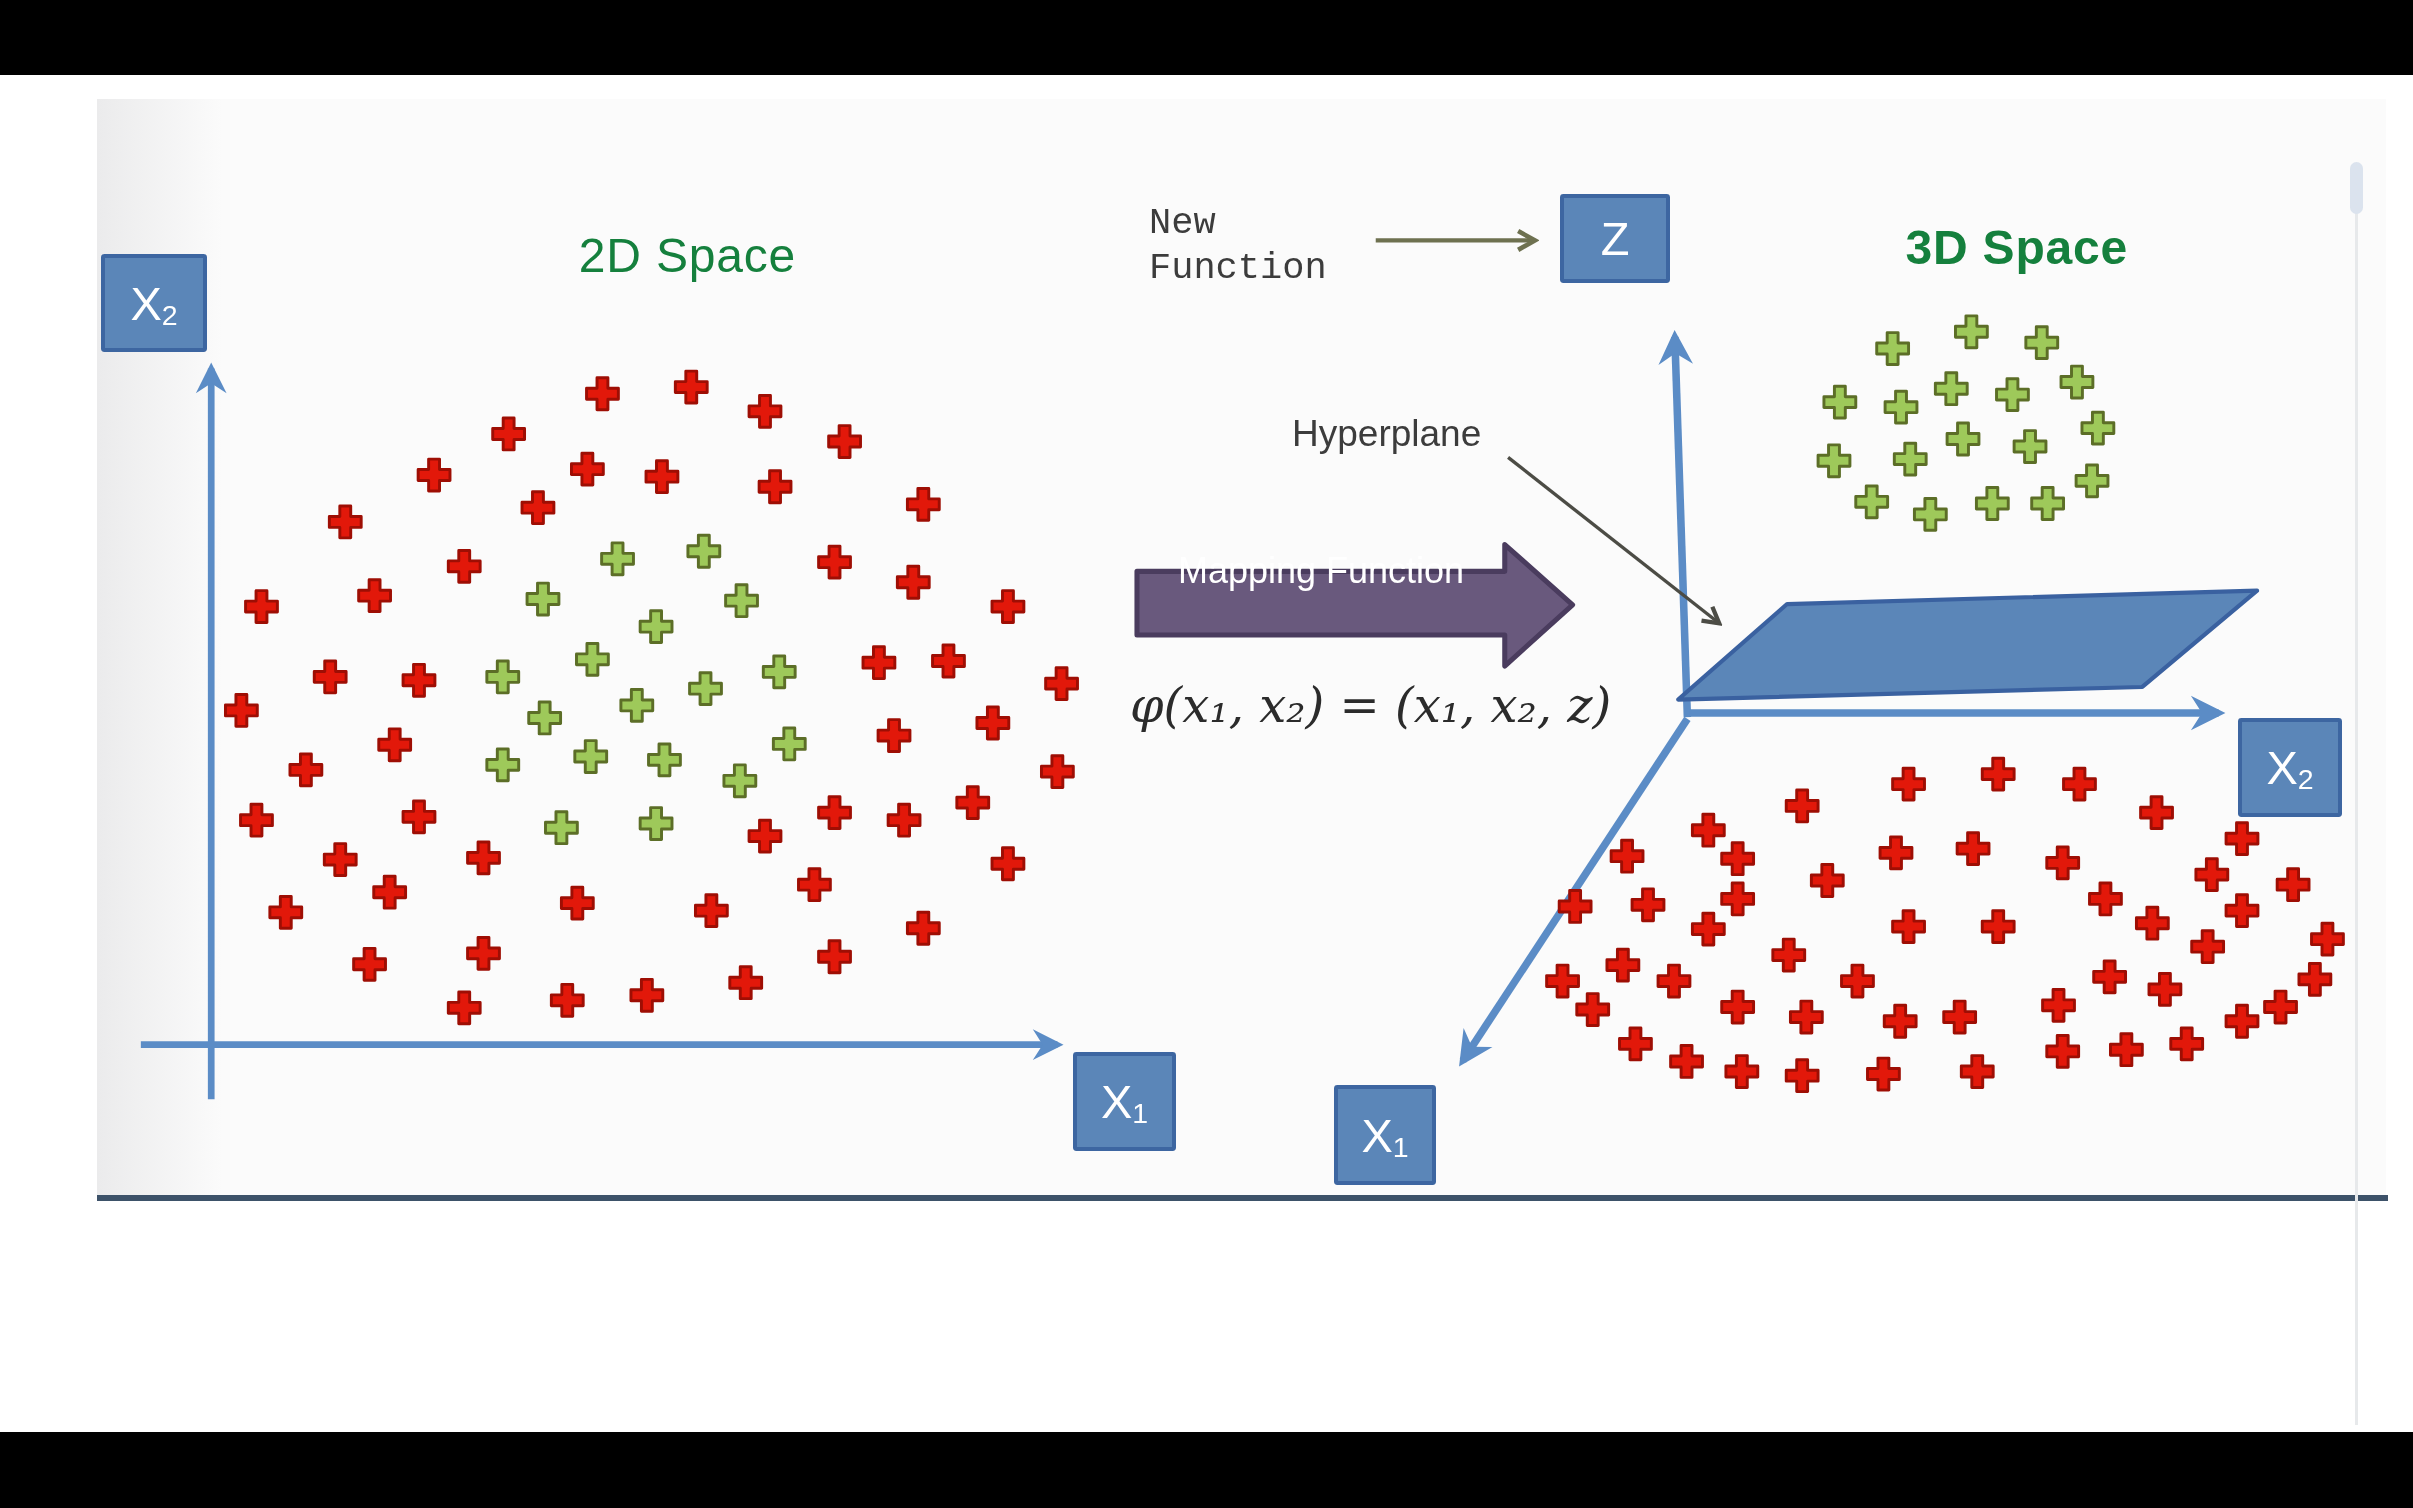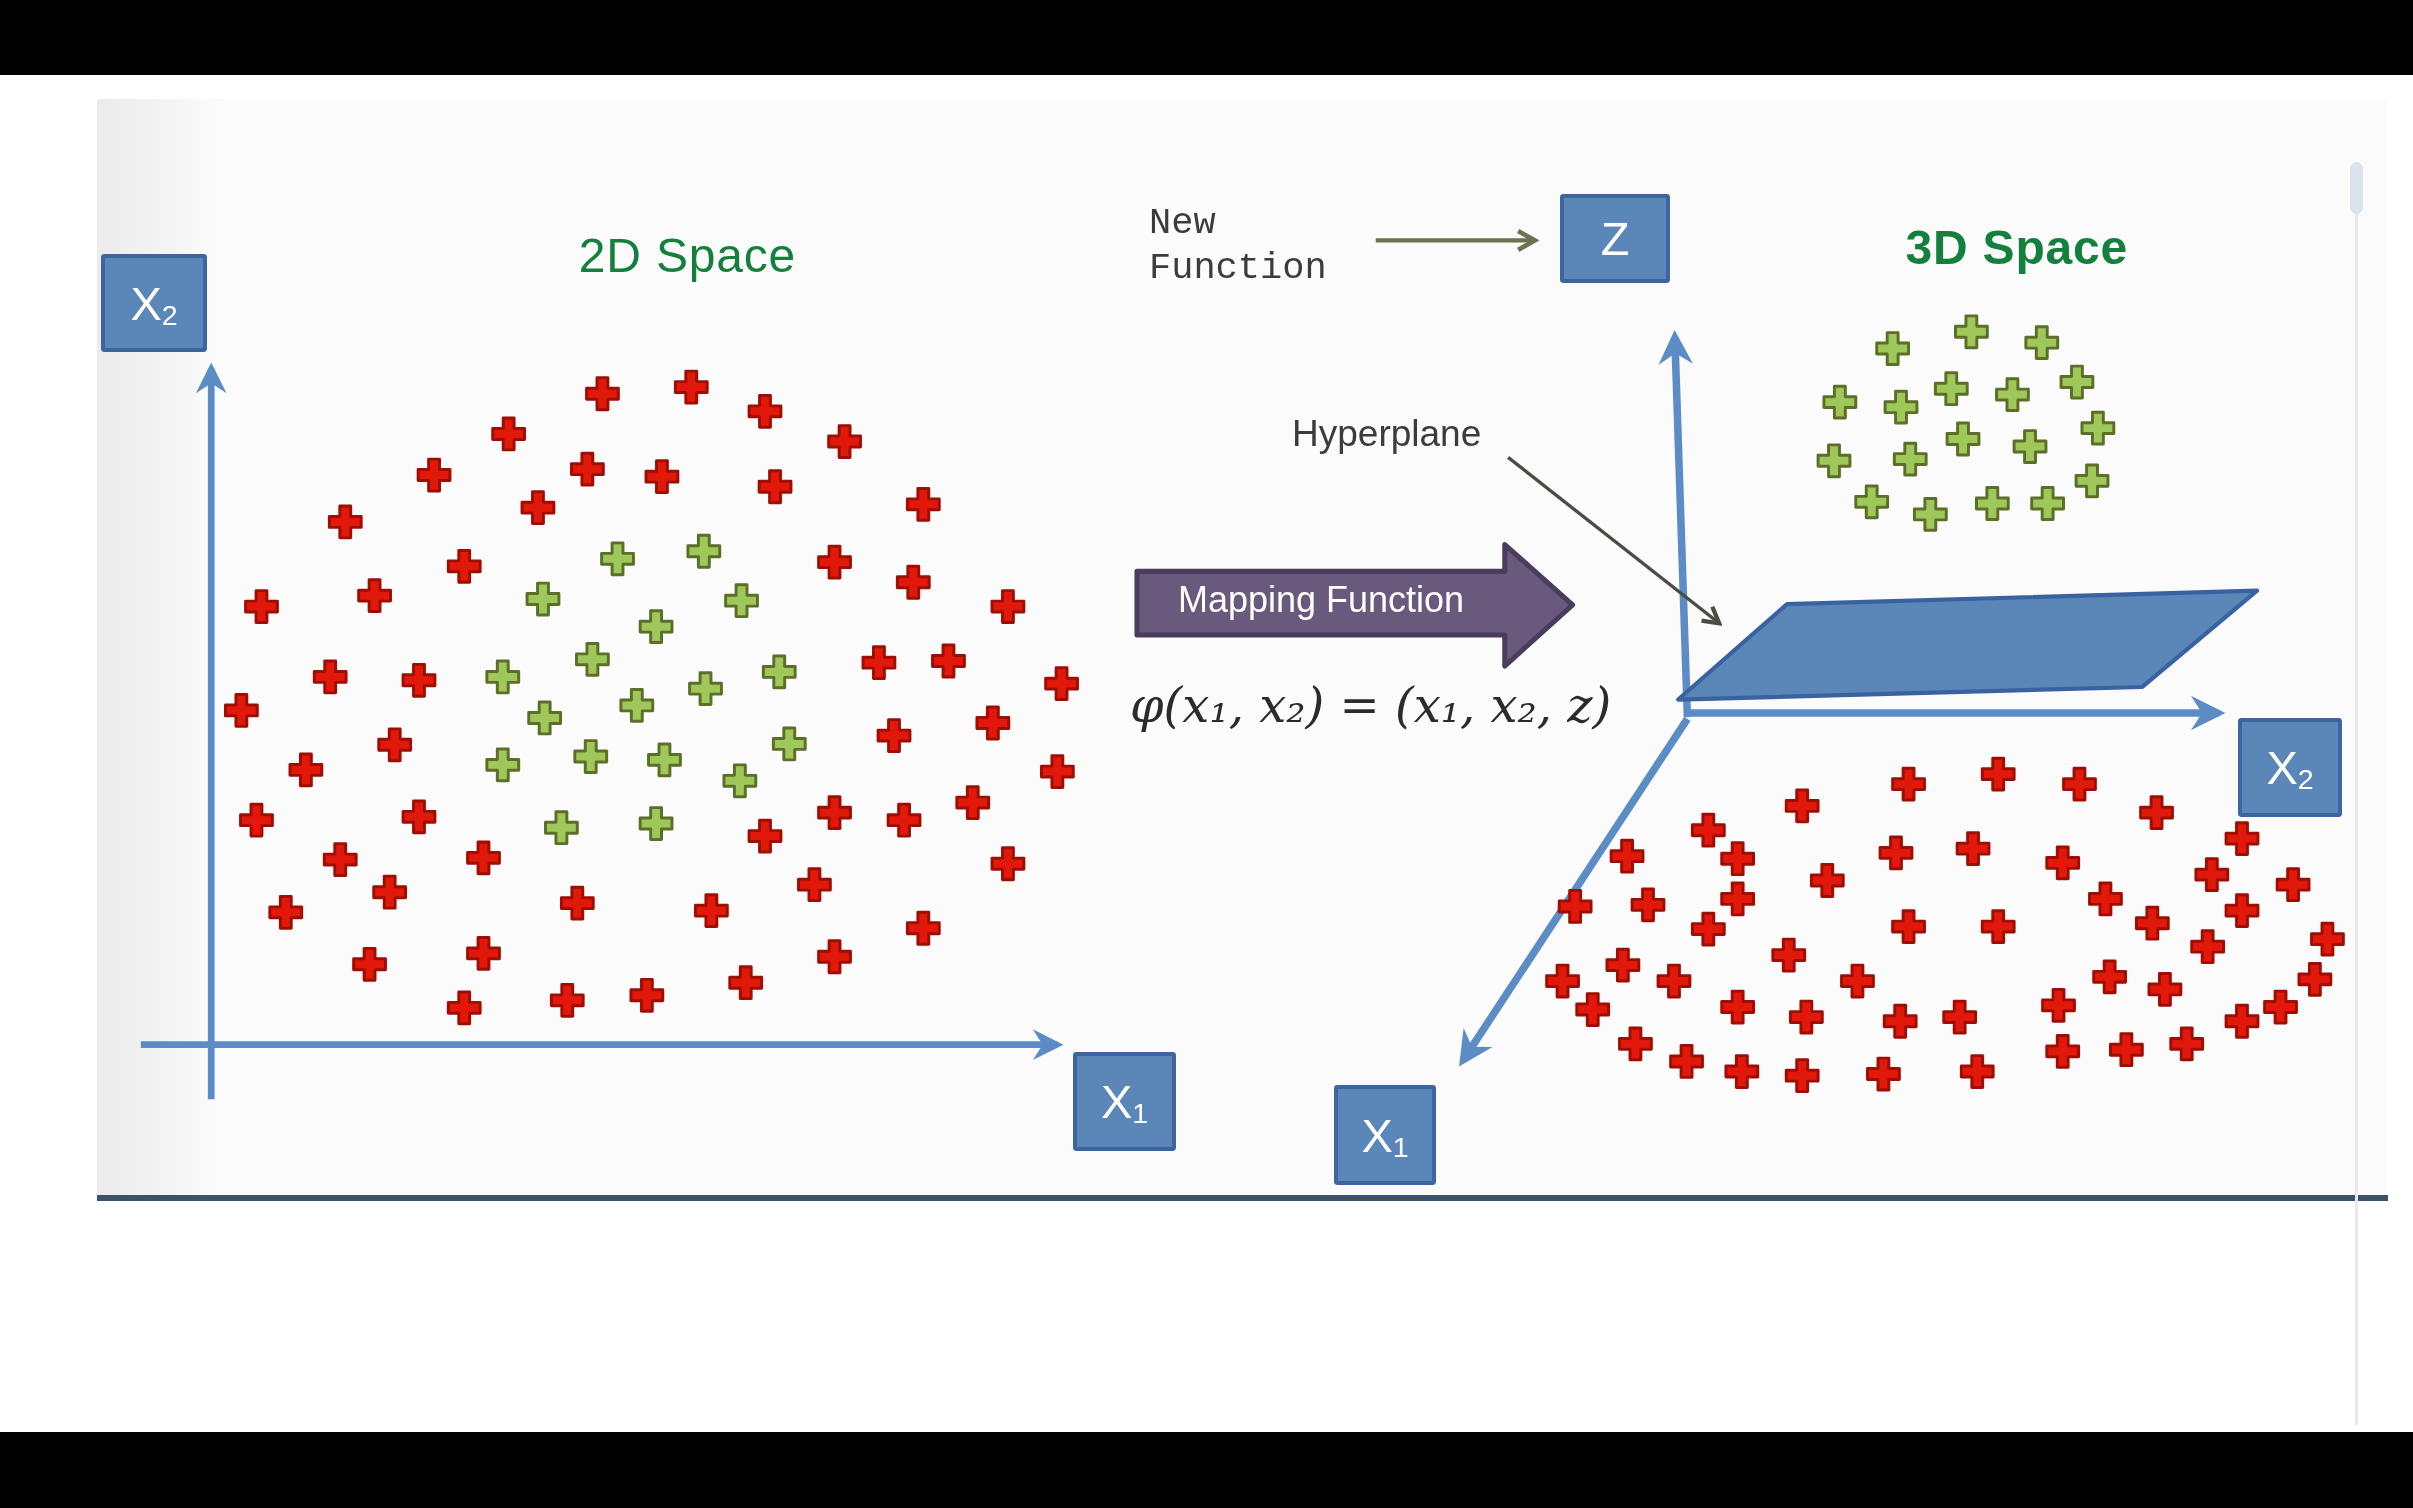--- a/index.html
+++ b/index.html
@@ -48,21 +48,21 @@
   #box-left-x1{left:1073px;top:1052px;width:103px;height:99px;}
   #box-z{left:1560px;top:194px;width:110px;height:89px;}
   #box-right-x2{left:2238px;top:718px;width:104px;height:99px;}
   #box-right-x1{left:1334px;top:1085px;width:102px;height:100px;}
   .note-label{
     position:absolute;color:#3c3c3c;font-size:37px;line-height:1.22;
   }
   #new-dimension{left:1149px;top:201px;width:251px;font-family:Liberation Mono, monospace;}
   #hyperplane-label{left:1264px;top:411px;white-space:nowrap;margin-left:28px;}
   #mapping-label{
-    position:absolute;left:1137px;top:568px;width:368px;height:64px;
+    position:absolute;left:1137px;top:539px;width:368px;height:64px;
     display:flex;align-items:center;justify-content:center;
     color:#ffffff;font-size:36px;white-space:nowrap;
   }
   #formula{
     position:absolute;left:1130px;top:677px;width:469px;
     font-family:"DejaVu Serif","Liberation Serif",serif;
     font-style:italic;font-size:48px;color:#2b2b2b;white-space:nowrap;
   }
   .red-marker{fill:#e2180a;stroke:#9e0e04;stroke-width:3.5;stroke-linejoin:round;}
   .green-marker{fill:#9ec95a;stroke:#5c6e27;stroke-width:3.5;stroke-linejoin:round;}

